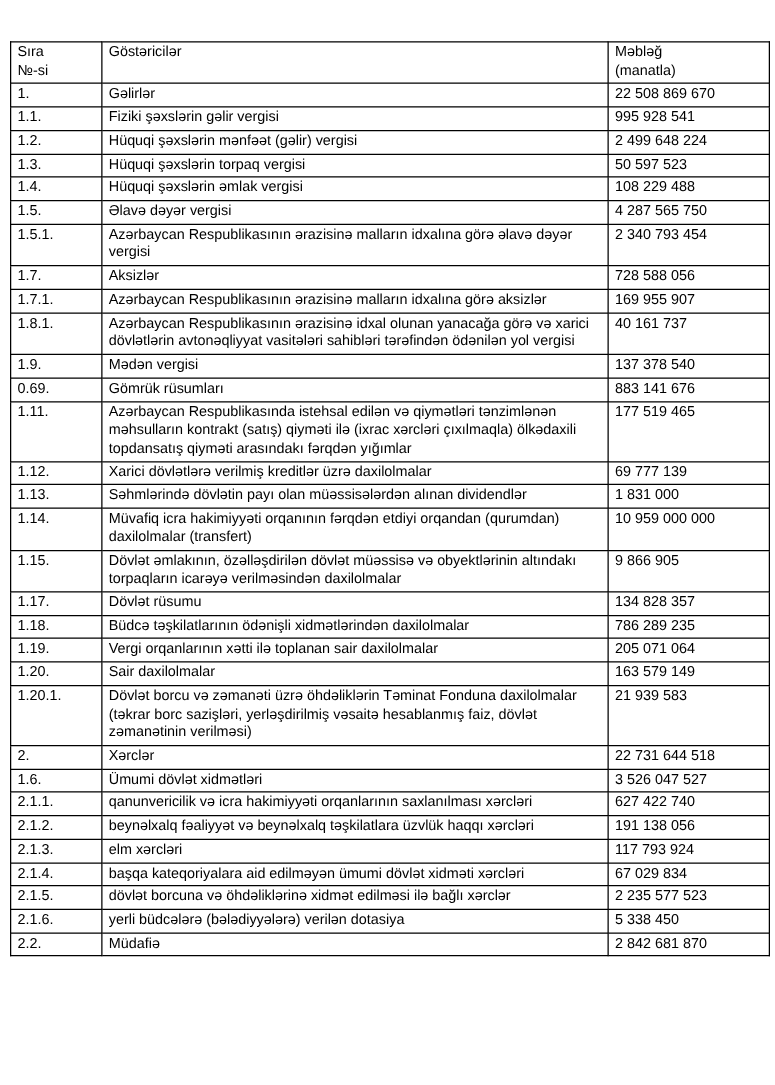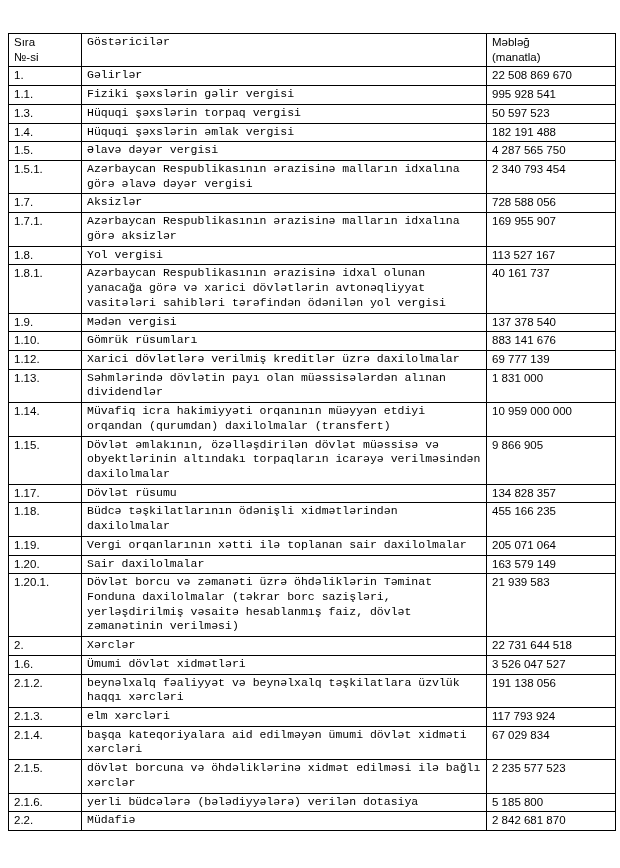--- a/index.html
+++ b/index.html
@@ -28,21 +28,21 @@
     border: 1px solid #000000;
     vertical-align: top;
     text-align: left;
     padding: 1px 5px 2px 5px;
     font-size: 11.5px;
     line-height: 1.28;
     font-weight: 400;
     word-wrap: break-word;
   }
   th.col-no, td.col-no { width: 62px; }
-  th.col-label, td.col-label { width: 394px; font-family: Liberation Mono, monospace; }
+  th.col-label, td.col-label { width: 394px; }
   th.col-amount, td.col-amount { width: 118px; }
   thead th {
     white-space: pre-line;
     font-weight: 400;
   }
 </style>
 </head>
 <body>
 
 <div class="page">
@@ -61,28 +61,33 @@
           <td class="col-no">1.</td>
           <td class="col-label">Gəlirlər</td>
           <td class="col-amount">22 508 869 670</td>
         </tr>
         <tr>
           <td class="col-no">1.1.</td>
           <td class="col-label">Fiziki şəxslərin gəlir vergisi</td>
           <td class="col-amount">995 928 541</td>
         </tr>
         <tr>
+          <td class="col-no">1.2.</td>
+          <td class="col-label">Hüquqi şəxslərin mənfəət (gəlir) vergisi</td>
+          <td class="col-amount">2 499 648 224</td>
+        </tr>
+        <tr>
           <td class="col-no">1.3.</td>
           <td class="col-label">Hüquqi şəxslərin torpaq vergisi</td>
           <td class="col-amount">50 597 523</td>
         </tr>
         <tr>
           <td class="col-no">1.4.</td>
           <td class="col-label">Hüquqi şəxslərin əmlak vergisi</td>
-          <td class="col-amount">182 191 488</td>
+          <td class="col-amount">108 229 488</td>
         </tr>
         <tr>
           <td class="col-no">1.5.</td>
           <td class="col-label">Əlavə dəyər vergisi</td>
           <td class="col-amount">4 287 565 750</td>
         </tr>
         <tr>
           <td class="col-no">1.5.1.</td>
           <td class="col-label">Azərbaycan Respublikasının ərazisinə malların idxalına görə əlavə dəyər vergisi</td>
           <td class="col-amount">2 340 793 454</td>
@@ -91,68 +96,68 @@
           <td class="col-no">1.7.</td>
           <td class="col-label">Aksizlər</td>
           <td class="col-amount">728 588 056</td>
         </tr>
         <tr>
           <td class="col-no">1.7.1.</td>
           <td class="col-label">Azərbaycan Respublikasının ərazisinə malların idxalına görə aksizlər</td>
           <td class="col-amount">169 955 907</td>
         </tr>
         <tr>
-          <td class="col-no">1.8.</td>
-          <td class="col-label">Yol vergisi</td>
-          <td class="col-amount">113 527 167</td>
-        </tr>
-        <tr>
           <td class="col-no">1.8.1.</td>
           <td class="col-label">Azərbaycan Respublikasının ərazisinə idxal olunan yanacağa görə və xarici dövlətlərin avtonəqliyyat vasitələri sahibləri tərəfindən ödənilən yol vergisi</td>
           <td class="col-amount">40 161 737</td>
         </tr>
         <tr>
           <td class="col-no">1.9.</td>
           <td class="col-label">Mədən vergisi</td>
           <td class="col-amount">137 378 540</td>
         </tr>
         <tr>
-          <td class="col-no">1.10.</td>
+          <td class="col-no">0.69.</td>
           <td class="col-label">Gömrük rüsumları</td>
           <td class="col-amount">883 141 676</td>
+        </tr>
+        <tr>
+          <td class="col-no">1.11.</td>
+          <td class="col-label">Azərbaycan Respublikasında istehsal edilən və qiymətləri tənzimlənən məhsulların kontrakt (satış) qiyməti ilə (ixrac xərcləri çıxılmaqla) ölkədaxili topdansatış qiyməti arasındakı fərqdən yığımlar</td>
+          <td class="col-amount">177 519 465</td>
         </tr>
         <tr>
           <td class="col-no">1.12.</td>
           <td class="col-label">Xarici dövlətlərə verilmiş kreditlər üzrə daxilolmalar</td>
           <td class="col-amount">69 777 139</td>
         </tr>
         <tr>
           <td class="col-no">1.13.</td>
           <td class="col-label">Səhmlərində dövlətin payı olan müəssisələrdən alınan dividendlər</td>
           <td class="col-amount">1 831 000</td>
         </tr>
         <tr>
           <td class="col-no">1.14.</td>
-          <td class="col-label">Müvafiq icra hakimiyyəti orqanının müəyyən etdiyi orqandan (qurumdan) daxilolmalar (transfert)</td>
+          <td class="col-label">Müvafiq icra hakimiyyəti orqanının fərqdən etdiyi orqandan (qurumdan) daxilolmalar (transfert)</td>
           <td class="col-amount">10 959 000 000</td>
         </tr>
         <tr>
           <td class="col-no">1.15.</td>
           <td class="col-label">Dövlət əmlakının, özəlləşdirilən dövlət müəssisə və obyektlərinin altındakı torpaqların icarəyə verilməsindən daxilolmalar</td>
           <td class="col-amount">9 866 905</td>
         </tr>
         <tr>
           <td class="col-no">1.17.</td>
           <td class="col-label">Dövlət rüsumu</td>
           <td class="col-amount">134 828 357</td>
         </tr>
         <tr>
           <td class="col-no">1.18.</td>
           <td class="col-label">Büdcə təşkilatlarının ödənişli xidmətlərindən daxilolmalar</td>
-          <td class="col-amount">455 166 235</td>
+          <td class="col-amount">786 289 235</td>
         </tr>
         <tr>
           <td class="col-no">1.19.</td>
           <td class="col-label">Vergi orqanlarının xətti ilə toplanan sair daxilolmalar</td>
           <td class="col-amount">205 071 064</td>
         </tr>
         <tr>
           <td class="col-no">1.20.</td>
           <td class="col-label">Sair daxilolmalar</td>
           <td class="col-amount">163 579 149</td>
@@ -166,20 +171,25 @@
           <td class="col-no">2.</td>
           <td class="col-label">Xərclər</td>
           <td class="col-amount">22 731 644 518</td>
         </tr>
         <tr>
           <td class="col-no">1.6.</td>
           <td class="col-label">Ümumi dövlət xidmətləri</td>
           <td class="col-amount">3 526 047 527</td>
         </tr>
         <tr>
+          <td class="col-no">2.1.1.</td>
+          <td class="col-label">qanunvericilik və icra hakimiyyəti orqanlarının saxlanılması xərcləri</td>
+          <td class="col-amount">627 422 740</td>
+        </tr>
+        <tr>
           <td class="col-no">2.1.2.</td>
           <td class="col-label">beynəlxalq fəaliyyət və beynəlxalq təşkilatlara üzvlük haqqı xərcləri</td>
           <td class="col-amount">191 138 056</td>
         </tr>
         <tr>
           <td class="col-no">2.1.3.</td>
           <td class="col-label">elm xərcləri</td>
           <td class="col-amount">117 793 924</td>
         </tr>
         <tr>
@@ -188,21 +198,21 @@
           <td class="col-amount">67 029 834</td>
         </tr>
         <tr>
           <td class="col-no">2.1.5.</td>
           <td class="col-label">dövlət borcuna və öhdəliklərinə xidmət edilməsi ilə bağlı xərclər</td>
           <td class="col-amount">2 235 577 523</td>
         </tr>
         <tr>
           <td class="col-no">2.1.6.</td>
           <td class="col-label">yerli büdcələrə (bələdiyyələrə) verilən dotasiya</td>
-          <td class="col-amount">5 185 800</td>
+          <td class="col-amount">5 338 450</td>
         </tr>
         <tr>
           <td class="col-no">2.2.</td>
           <td class="col-label">Müdafiə</td>
           <td class="col-amount">2 842 681 870</td>
         </tr>
       </tbody>
   </table>
 </div>
 

